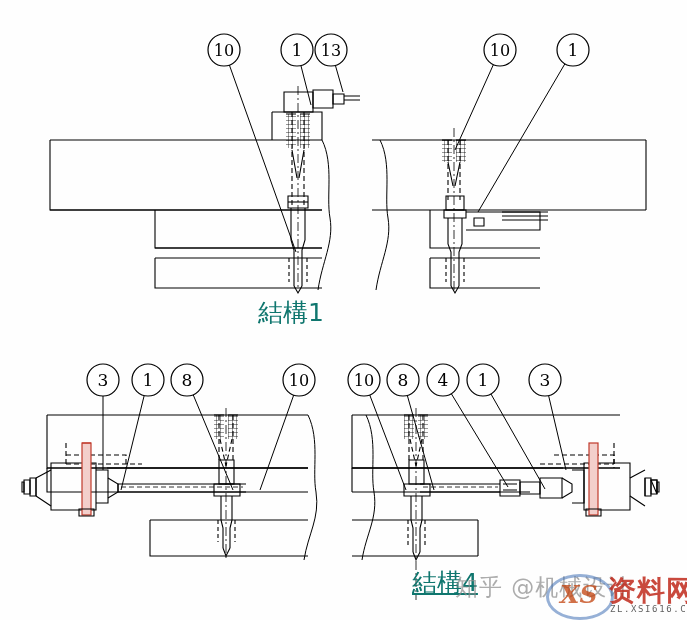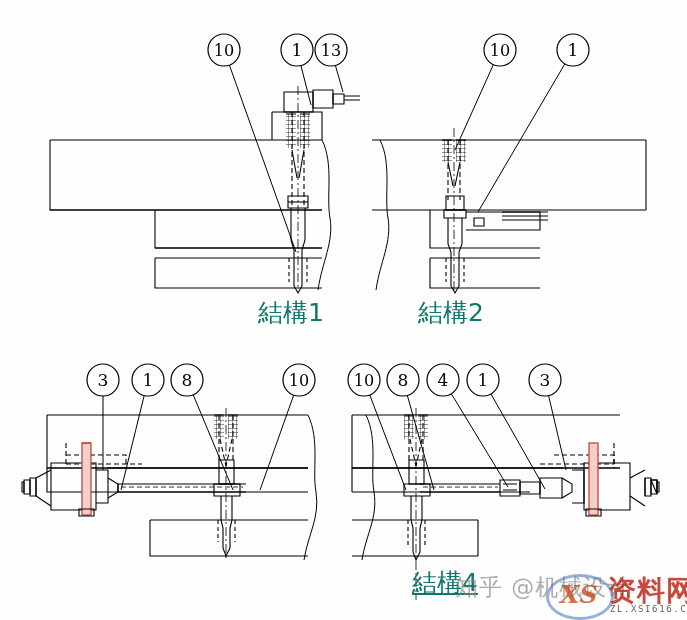--- a/index.html
+++ b/index.html
@@ -309,21 +309,20 @@
             <path d="M548.6 395.6 L566 470" stroke="#000000" stroke-width="1" fill="none"></path>
             <circle cx="545" cy="380" r="16" fill="#ffffff" stroke="#000000" stroke-width="1.2"></circle>
             <text x="545" y="386" text-anchor="middle" font-family="&quot;DejaVu Serif&quot;,&quot;Liberation Serif&quot;,serif" font-size="17" fill="#000000" stroke="none">3</text>
           </g>
         </g>
 
     </g>
   </svg>
 
   <div class="cap" style="left:258px;top:296px;">結構1</div>
-  <div class="cap" style="left:418px;top:296px;">結構2</div>
   <div class="cap" style="left:412px;top:566px;text-decoration:underline;">結構4</div>
 
   <div class="wm" style="left:0;top:0;width:625px;height:620px;">
     <div class="wm-text" style="position:absolute;left:455px;top:572px;">知乎 @机械设计</div>
     <div class="wm-logo-ring" style="left:546px;top:574px;"></div>
     <div class="wm-xs" style="left:560px;top:580px;">XS</div>
     <div class="wm-cn" style="left:608px;top:572px;">资料网</div>
     <div class="wm-url" style="left:610px;top:604px;">ZL.XSI616.COM</div>
   </div>
 

